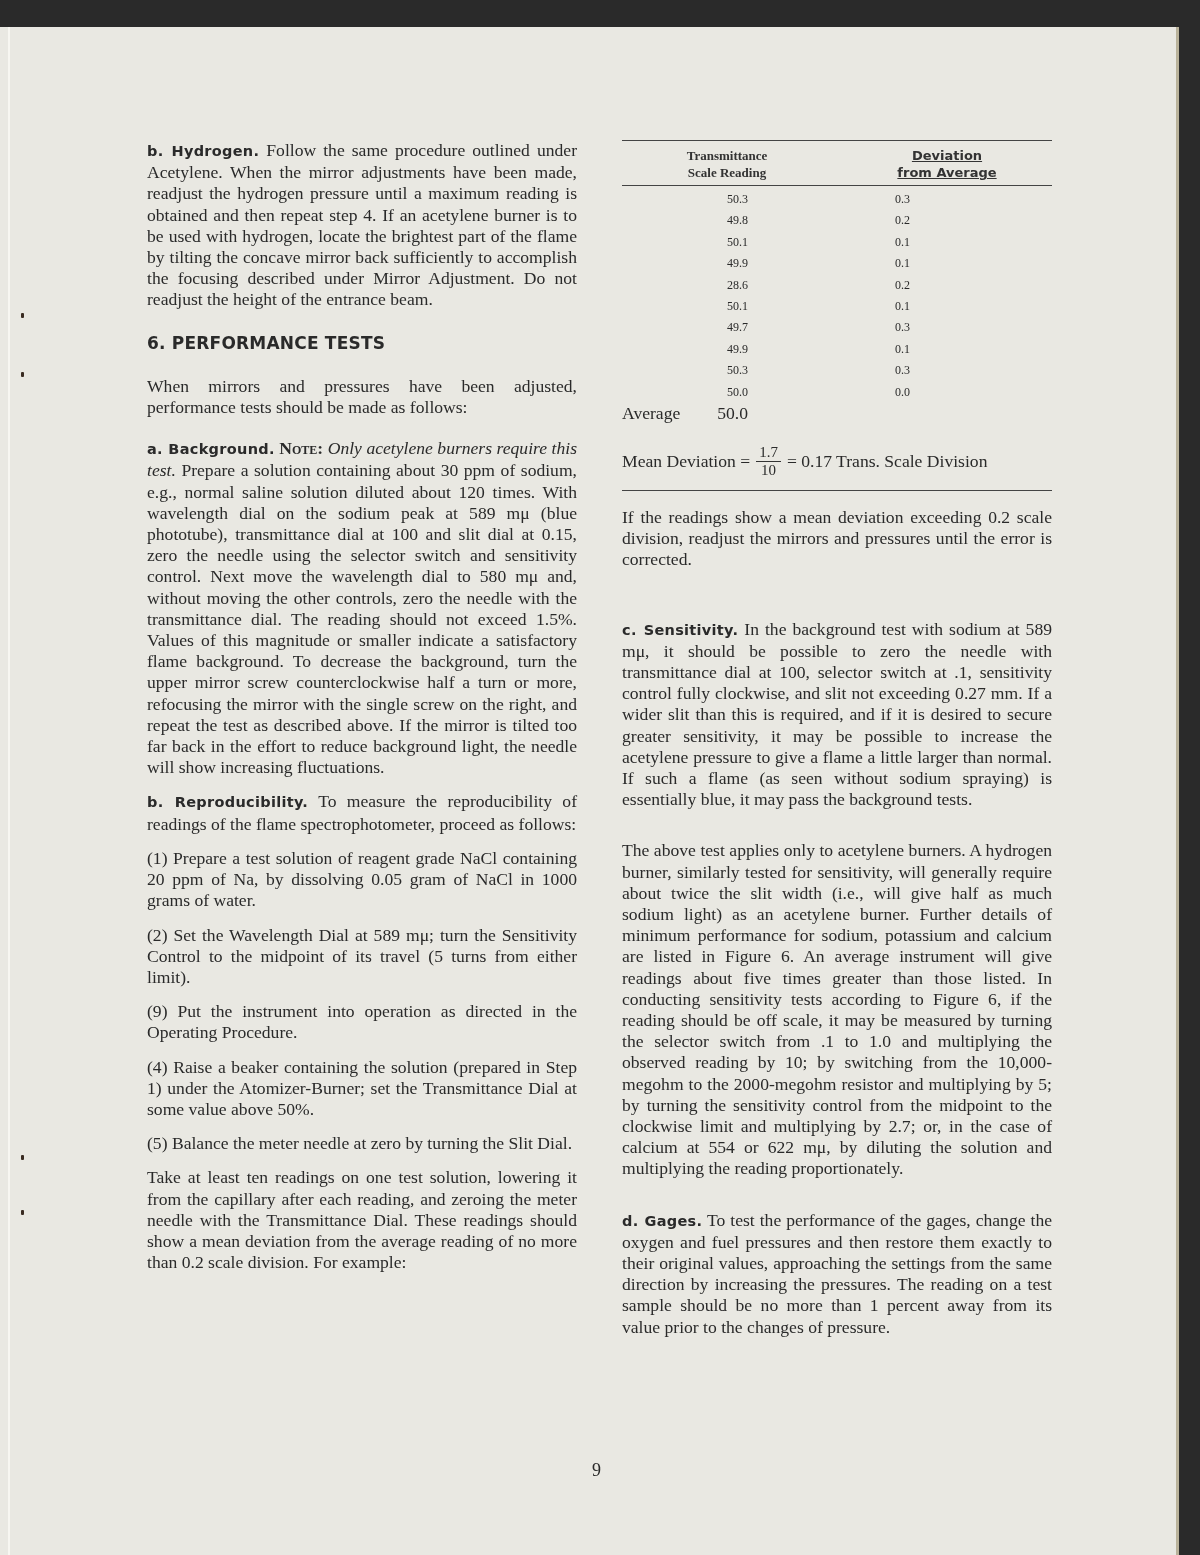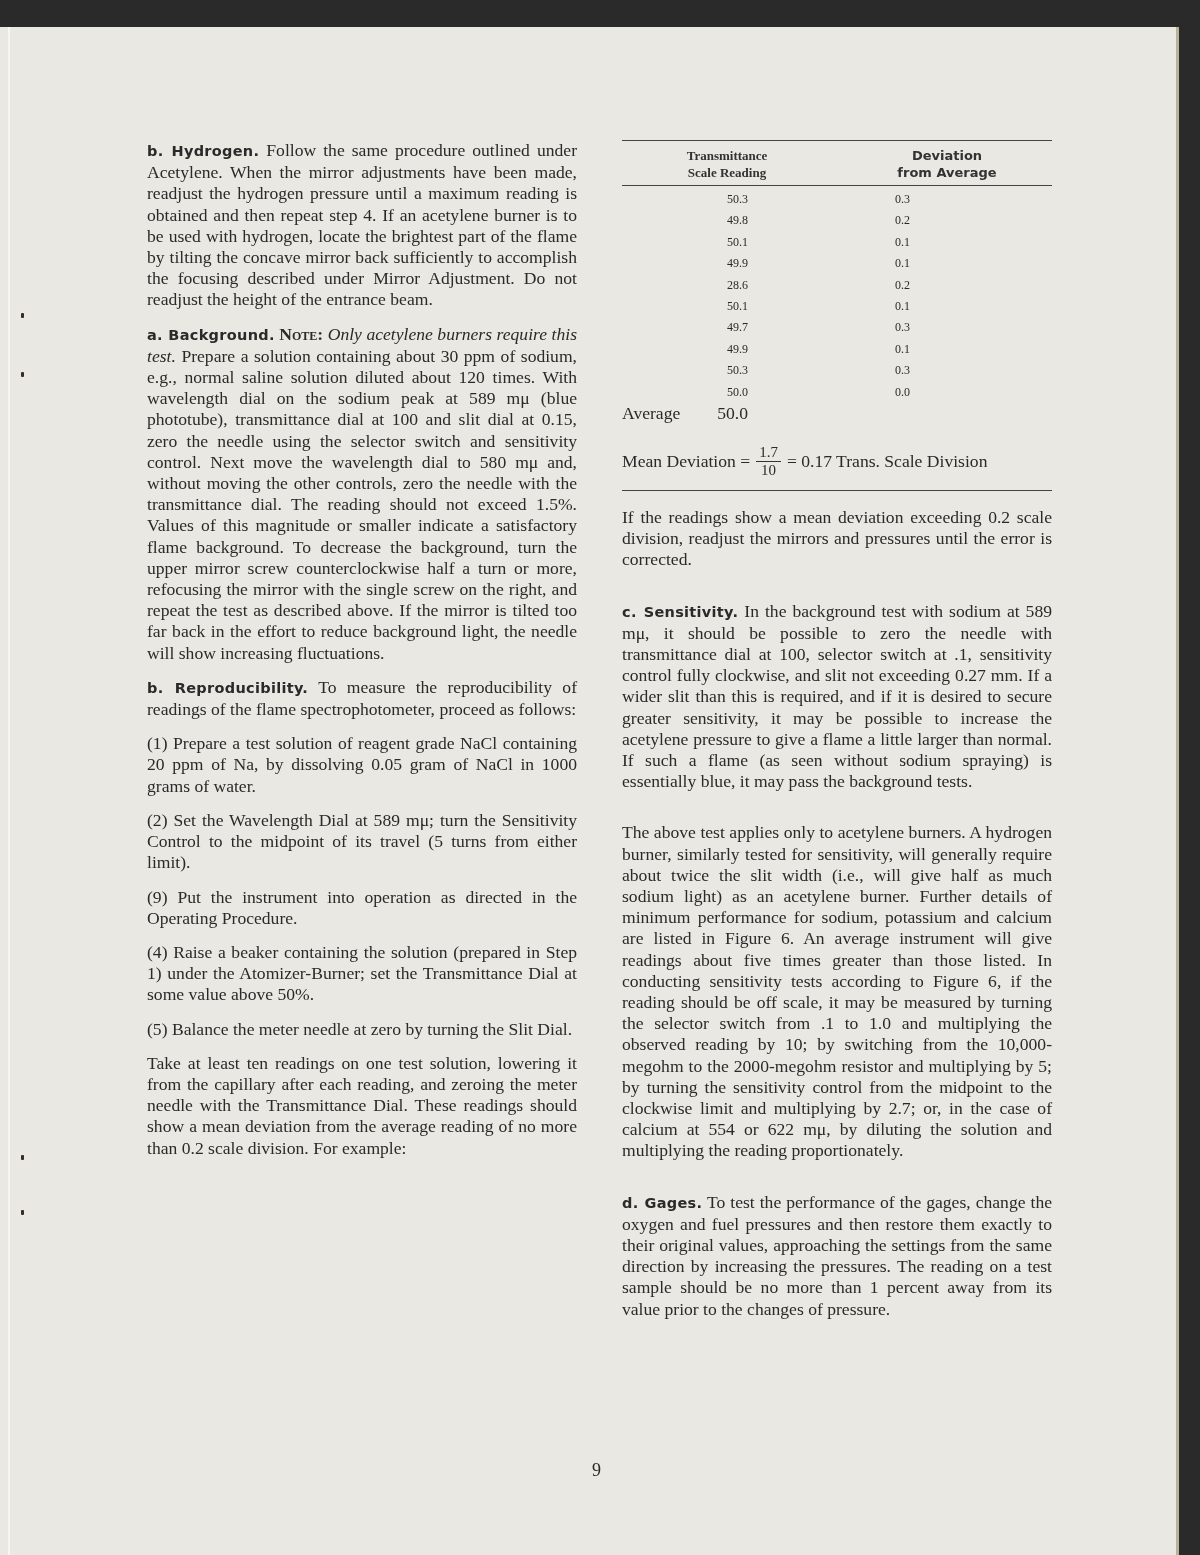--- a/index.html
+++ b/index.html
@@ -22,21 +22,21 @@
   p { margin: 0 0 13px 0; text-align: justify; }
   .lead { font-family: "DejaVu Sans", "Liberation Sans", sans-serif; font-weight: bold; font-size: 14.5px; letter-spacing: 0.3px; }
   .heading { font-family: "DejaVu Sans", "Liberation Sans", sans-serif; font-weight: bold; font-size: 17px; margin: 22px 0 22px 0; letter-spacing: 0.2px; }
   .sc { font-variant: small-caps; font-weight: bold; }
   .it { font-style: italic; }
   .table-wrap { border-top: 1.5px solid #444; border-bottom: 1.5px solid #444; padding-bottom: 4px; }
   .thead { display: flex; border-bottom: 1.5px solid #444; padding: 6px 0 4px 0;
            font-family: "DejaVu Sans", "Liberation Sans", sans-serif; font-weight: bold; font-size: 13px; line-height: 17px; color: #333; }
   .th { text-align: center; }
   .th1 { width: 200px; margin-left: 5px; font-family: Liberation Serif, serif; }
-  .th2 { width: 200px; margin-left: 20px; }
+  .th2 { width: 200px; margin-left: 20px; text-decoration: underline; }
   .row { display: flex; height: 21.4px; font-size: 12px; }
   .cell1 { width: 126px; text-align: right; }
   .c1 { display: inline-block; width: 58px; text-align: right; }
   .sumrow { display: flex; height: 23px; }
   .ruled { border-top: 1.5px solid #444; display: inline-block; }
   .formula { display: flex; align-items: center; margin-top: 12px; height: 48px; font-size: 17.6px; }
   .frac { display: inline-flex; flex-direction: column; align-items: center; margin: 0 6px; font-size: 15px; line-height: 17px; }
   .frac .num { border-bottom: 1px solid #333; padding: 0 3px; }
   .page-number { position: absolute; left: 592px; top: 1460px; font-size: 18px; color: #2a2a2a; }
 </style>
@@ -47,20 +47,22 @@
 <div class="page-edge"></div>
 <div class="staple" style="top:313px"></div>
 <div class="staple" style="top:372px"></div>
 <div class="staple" style="top:1155px"></div>
 <div class="staple" style="top:1210px"></div>
 
 <div class="col col-left">
   <p>
     <span class="lead">b. Hydrogen.</span><span> Follow the same procedure outlined under Acetylene. When the mirror adjustments have been made, readjust the hydrogen pressure until a maximum reading is obtained and then repeat step 4. If an acetylene burner is to be used with hydrogen, locate the brightest part of the flame by tilting the concave mirror back sufficiently to accomplish the focusing described under Mirror Adjustment. Do not readjust the height of the entrance beam.</span>
   </p>
+  <div class="heading">6. PERFORMANCE TESTS</div>
+  <p style="margin-bottom:20px">When mirrors and pressures have been adjusted, performance tests should be made as follows:</p>
   <p>
     <span class="lead">a. Background.</span>
     <span class="sc">Note:</span>
     <span class="it">Only acetylene burners require this test.</span><span> Prepare a solution containing about 30 ppm of sodium, e.g., normal saline solution diluted about 120 times. With wavelength dial on the sodium peak at 589 mμ (blue phototube), transmittance dial at 100 and slit dial at 0.15, zero the needle using the selector switch and sensitivity control. Next move the wavelength dial to 580 mμ and, without moving the other controls, zero the needle with the transmittance dial. The reading should not exceed 1.5%. Values of this magnitude or smaller indicate a satisfactory flame background. To decrease the background, turn the upper mirror screw counterclockwise half a turn or more, refocusing the mirror with the single screw on the right, and repeat the test as described above. If the mirror is tilted too far back in the effort to reduce background light, the needle will show increasing fluctuations.</span>
   </p>
   <p style="">
     <span class="lead">b. Reproducibility.</span><span> To measure the reproducibility of readings of the flame spectrophotometer, proceed as follows:</span>
   </p>
   <p>(1) Prepare a test solution of reagent grade NaCl containing 20 ppm of Na, by dissolving 0.05 gram of NaCl in 1000 grams of water.</p>
   <p>(2) Set the Wavelength Dial at 589 mμ; turn the Sensitivity Control to the midpoint of its travel (5 turns from either limit).</p>
@@ -133,21 +135,21 @@
     <div class="formula">
       <span>Mean Deviation =</span>
       <span class="frac">
         <span class="num">1.7</span>
         <span>10</span>
       </span>
       <span>= 0.17  Trans. Scale Division</span>
     </div>
   </div>
 
-  <p style="margin-top:16px;margin-bottom:30px">If the readings show a mean deviation exceeding 0.2 scale division, readjust the mirrors and pressures until the error is corrected.</p>
+  <p style="margin-top:16px;margin-bottom:48px">If the readings show a mean deviation exceeding 0.2 scale division, readjust the mirrors and pressures until the error is corrected.</p>
   <p style="margin-bottom:30px">
     <span class="lead">c. Sensitivity.</span><span> In the background test with sodium at 589 mμ, it should be possible to zero the needle with transmittance dial at 100, selector switch at .1, sensitivity control fully clockwise, and slit not exceeding 0.27 mm. If a wider slit than this is required, and if it is desired to secure greater sensitivity, it may be possible to increase the acetylene pressure to give a flame a little larger than normal. If such a flame (as seen without sodium spraying) is essentially blue, it may pass the background tests.</span>
   </p>
   <p style="margin-bottom:30px">The above test applies only to acetylene burners. A hydrogen burner, similarly tested for sensitivity, will generally require about twice the slit width (i.e., will give half as much sodium light) as an acetylene burner. Further details of minimum performance for sodium, potassium and calcium are listed in Figure 6. An average instrument will give readings about five times greater than those listed. In conducting sensitivity tests according to Figure 6, if the reading should be off scale, it may be measured by turning the selector switch from .1 to 1.0 and multiplying the observed reading by 10; by switching from the 10,000-megohm to the 2000-megohm resistor and multiplying by 5; by turning the sensitivity control from the midpoint to the clockwise limit and multiplying by 2.7; or, in the case of calcium at 554 or 622 mμ, by diluting the solution and multiplying the reading proportionately.</p>
   <p>
     <span class="lead">d. Gages.</span><span> To test the performance of the gages, change the oxygen and fuel pressures and then restore them exactly to their original values, approaching the settings from the same direction by increasing the pressures. The reading on a test sample should be no more than 1 percent away from its value prior to the changes of pressure.</span>
   </p>
 </div>
 
 <div class="page-number">9</div>

